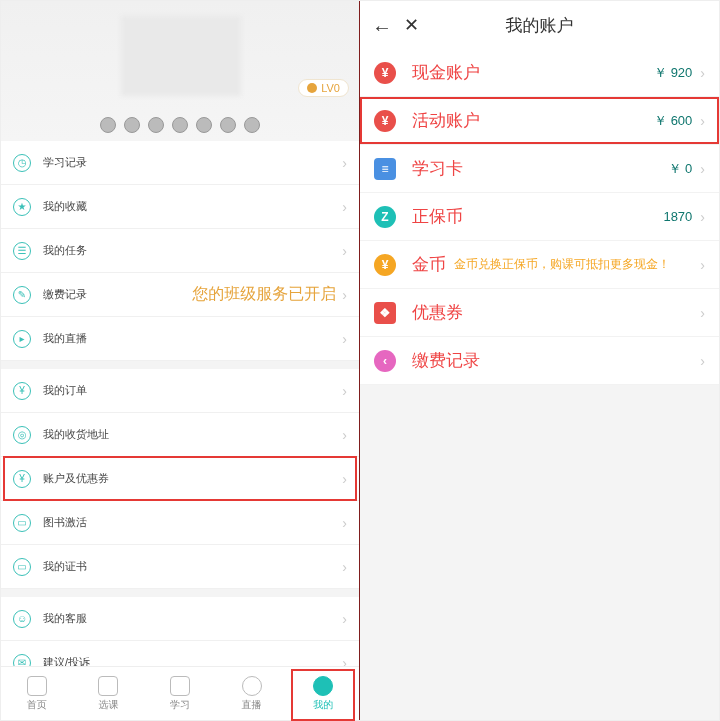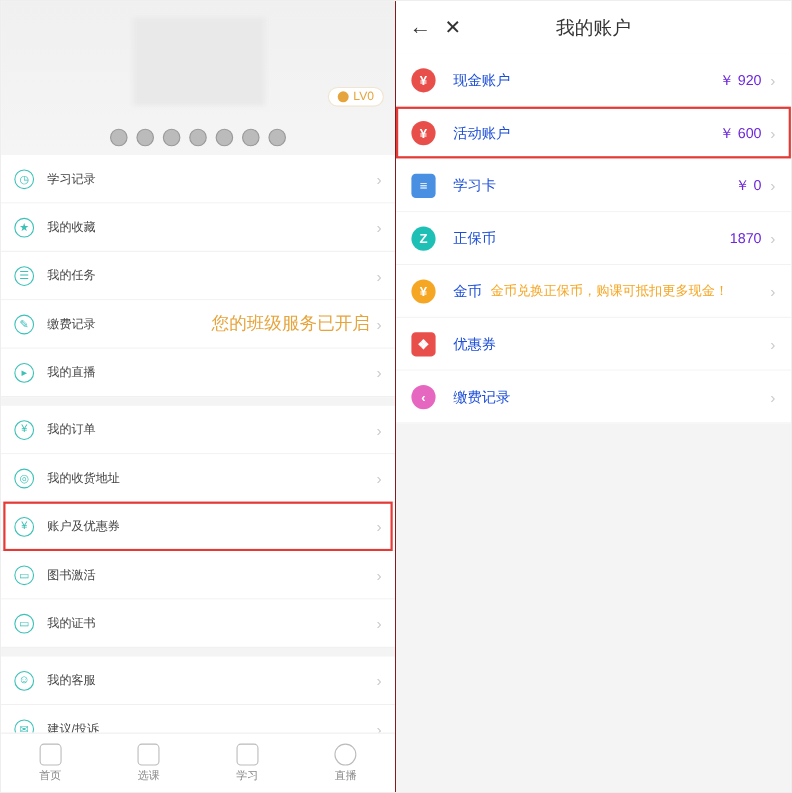--- a/index.html
+++ b/index.html
@@ -101,22 +101,22 @@
     width:22px;height:22px;border-radius:50%;
     display:flex;align-items:center;justify-content:center;
     color:#fff;font-size:12px;margin-right:16px;flex-shrink:0;font-weight:600;
   }
   .ricon.red{background:#e94f4a;}
   .ricon.blue{background:#4a90e2;border-radius:4px;}
   .ricon.teal{background:#1ec0b6;}
   .ricon.orange{background:#f5a623;}
   .ricon.redsq{background:#e94f4a;border-radius:4px;}
   .ricon.pink{background:#e667c0;}
-  .r-row .rlabel { flex:1; font-size:13px; color:#1d4ed8; }
-  .r-row .rvalue { font-size:13px; color:#6d28d9; margin-right:8px; white-space:nowrap; }
+  .r-row .rlabel { flex:1; font-size:17px; color:#ef4444; }
+  .r-row .rvalue { font-size:13px; color:#0f766e; margin-right:8px; white-space:nowrap; }
   .r-row .rnote { font-size:12px; color:#f5a623; margin-right:6px; white-space:nowrap; overflow:hidden; }
   .r-row .chev { color:#ccc; font-size:14px; }
   .right-content-bg { background:#f4f4f4; height:calc(100% - 48px); }
   .right-rows-wrap { background:#fff; }
 </style>
 </head>
 <body>
 
 <div class="container">
 
@@ -214,20 +214,25 @@
           <div class="ticon"></div>
           <span>选课</span>
         </div>
         <div class="tab" style="position: relative;">
           <div class="ticon"></div>
           <span>学习</span>
         </div>
         <div class="tab" style="position: relative;">
           <div class="ticon circle"></div>
           <span>直播</span>
+        </div>
+        <div class="tab active" style="position: relative;">
+          <div class="ticon circle"></div>
+          <span>我的</span>
+          <div class="highlight-red" style="inset: 2px 4px -1px;"></div>
         </div>
       </div>
   </div>
 
   <div class="right-pane">
     <div class="r-header">
       <span class="back">←</span>
       <span class="close">✕</span>
       <span>我的账户</span>
     </div>

